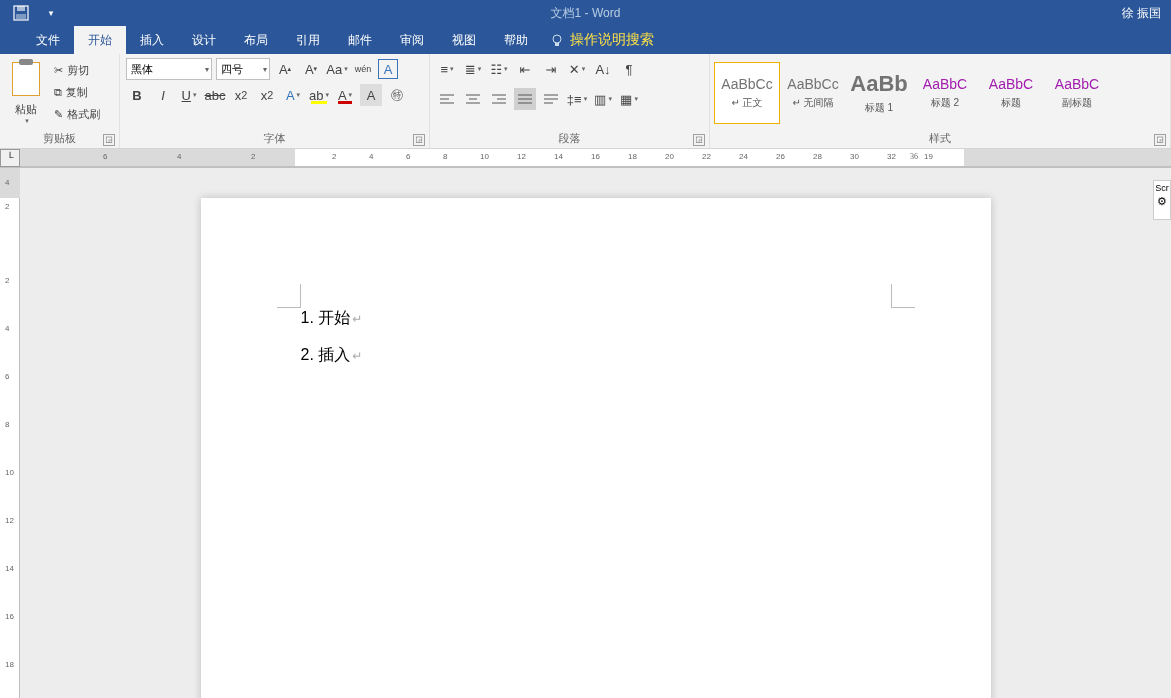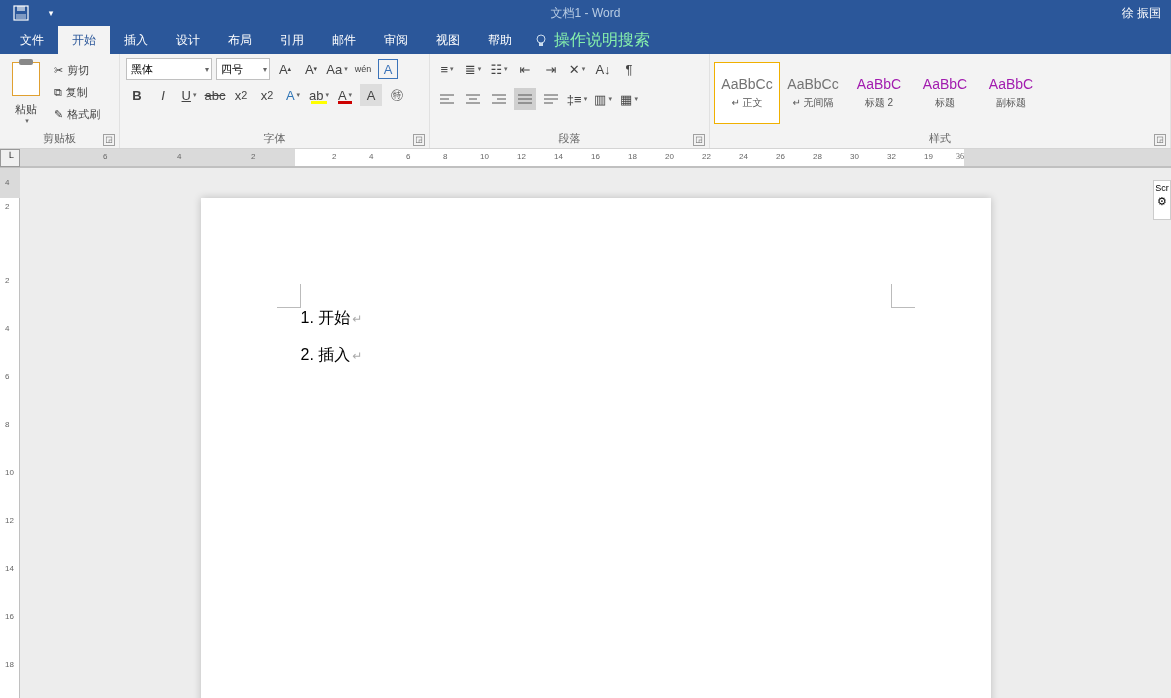--- a/index.html
+++ b/index.html
@@ -2,24 +2,24 @@
 <html><head>
 <meta charset="utf-8">
 <style>
 *{box-sizing:border-box;margin:0;padding:0;font-family:"Microsoft YaHei","Segoe UI",sans-serif;}
 body{background:#fff;overflow:hidden;width:1171px;height:698px;position:relative;}
 .titlebar{background:#2b579a;color:#fff;height:26px;display:flex;align-items:center;position:relative;}
 .titlebar .qat{display:flex;align-items:center;padding-left:8px;gap:4px;}
 .titlebar .qat-item{width:26px;height:26px;display:flex;align-items:center;justify-content:center;}
 .titlebar .doc-title{position:absolute;left:50%;transform:translateX(-50%);font-size:12px;color:#b8cce4;}
 .titlebar .user{position:absolute;right:10px;font-size:12px;color:#fff;}
-.menubar{background:#2b579a;color:#fff;height:28px;display:flex;align-items:center;padding-left:6px;}
+.menubar{background:#2b579a;color:#fff;height:28px;display:flex;align-items:center;padding-left:22px;}
 .menubar .tab{padding:0 14px;height:28px;display:flex;align-items:center;font-size:12px;cursor:pointer;}
 .menubar .tab.active{background:#f3f3f3;color:#2b579a;}
-.menubar .tell{display:flex;align-items:center;gap:6px;margin-left:8px;font-size:16px;color:#86efac;}
+.menubar .tell{display:flex;align-items:center;gap:6px;margin-left:8px;font-size:14px;color:#fde047;}
 .ribbon{background:#f3f3f3;border-bottom:1px solid #d4d4d4;height:95px;display:flex;}
 .group{border-right:1px solid #e1e1e1;position:relative;display:flex;flex-direction:column;}
 .group-body{flex:1;display:flex;padding:4px 6px;gap:4px;}
 .group-label{text-align:center;font-size:11px;color:#666;padding-bottom:2px;position:relative;}
 .launcher{position:absolute;right:4px;bottom:2px;width:12px;height:12px;border:1px solid #a0a0a0;font-size:8px;line-height:10px;text-align:center;color:#666;}
 .vstack{display:flex;flex-direction:column;}
 .hstack{display:flex;flex-direction:row;align-items:center;}
 .clipboard .paste{display:flex;flex-direction:column;align-items:center;width:40px;}
 .clipboard .paste-icon{width:28px;height:34px;background:#fff;border:1px solid #e0a030;position:relative;margin-top:4px;}
 .clipboard .paste-icon::before{content:'';position:absolute;top:-4px;left:6px;width:14px;height:6px;background:#888;border-radius:2px;}
@@ -229,20 +229,24 @@
       <div id="styles-gallery" class="hstack">
           <div class="style-item sel">
             <div class="style-prev ">AaBbCc</div>
             <div class="style-name">↵ 正文</div>
           </div>
           <div class="style-item">
             <div class="style-prev ">AaBbCc</div>
             <div class="style-name">↵ 无间隔</div>
           </div>
           <div class="style-item">
+            <div class="style-prev big">AaBb</div>
+            <div class="style-name">标题 1</div>
+          </div>
+          <div class="style-item">
             <div class="style-prev blue">AaBbC</div>
             <div class="style-name">标题 2</div>
           </div>
           <div class="style-item">
             <div class="style-prev blue">AaBbC</div>
             <div class="style-name">标题</div>
           </div>
           <div class="style-item">
             <div class="style-prev blue">AaBbC</div>
             <div class="style-name">副标题</div>
@@ -271,21 +275,21 @@
       <div class="tick" style="left: 571px;">16</div>
       <div class="tick" style="left: 608px;">18</div>
       <div class="tick" style="left: 645px;">20</div>
       <div class="tick" style="left: 682px;">22</div>
       <div class="tick" style="left: 719px;">24</div>
       <div class="tick" style="left: 756px;">26</div>
       <div class="tick" style="left: 793px;">28</div>
       <div class="tick" style="left: 830px;">30</div>
       <div class="tick" style="left: 867px;">32</div>
       <div class="tick" style="left: 904px;">19</div>
-      <div class="tick" style="left: 936px; font-family: Liberation Serif, serif;">36</div>
+      <div class="tick" style="left: 890px; font-family: Liberation Serif, serif;">36</div>
     </div>
 </div>
 
 <div class="workarea">
   <div class="ruler-v" id="rulerV">
     <div class="shade" style="top:0;height:30px;"></div>
   <div class="tickv" style="top: 10px;">4</div>
       <div class="tickv" style="top: 34px;">2</div>
       <div class="tickv" style="top: 108px;">2</div>
       <div class="tickv" style="top: 156px;">4</div>

